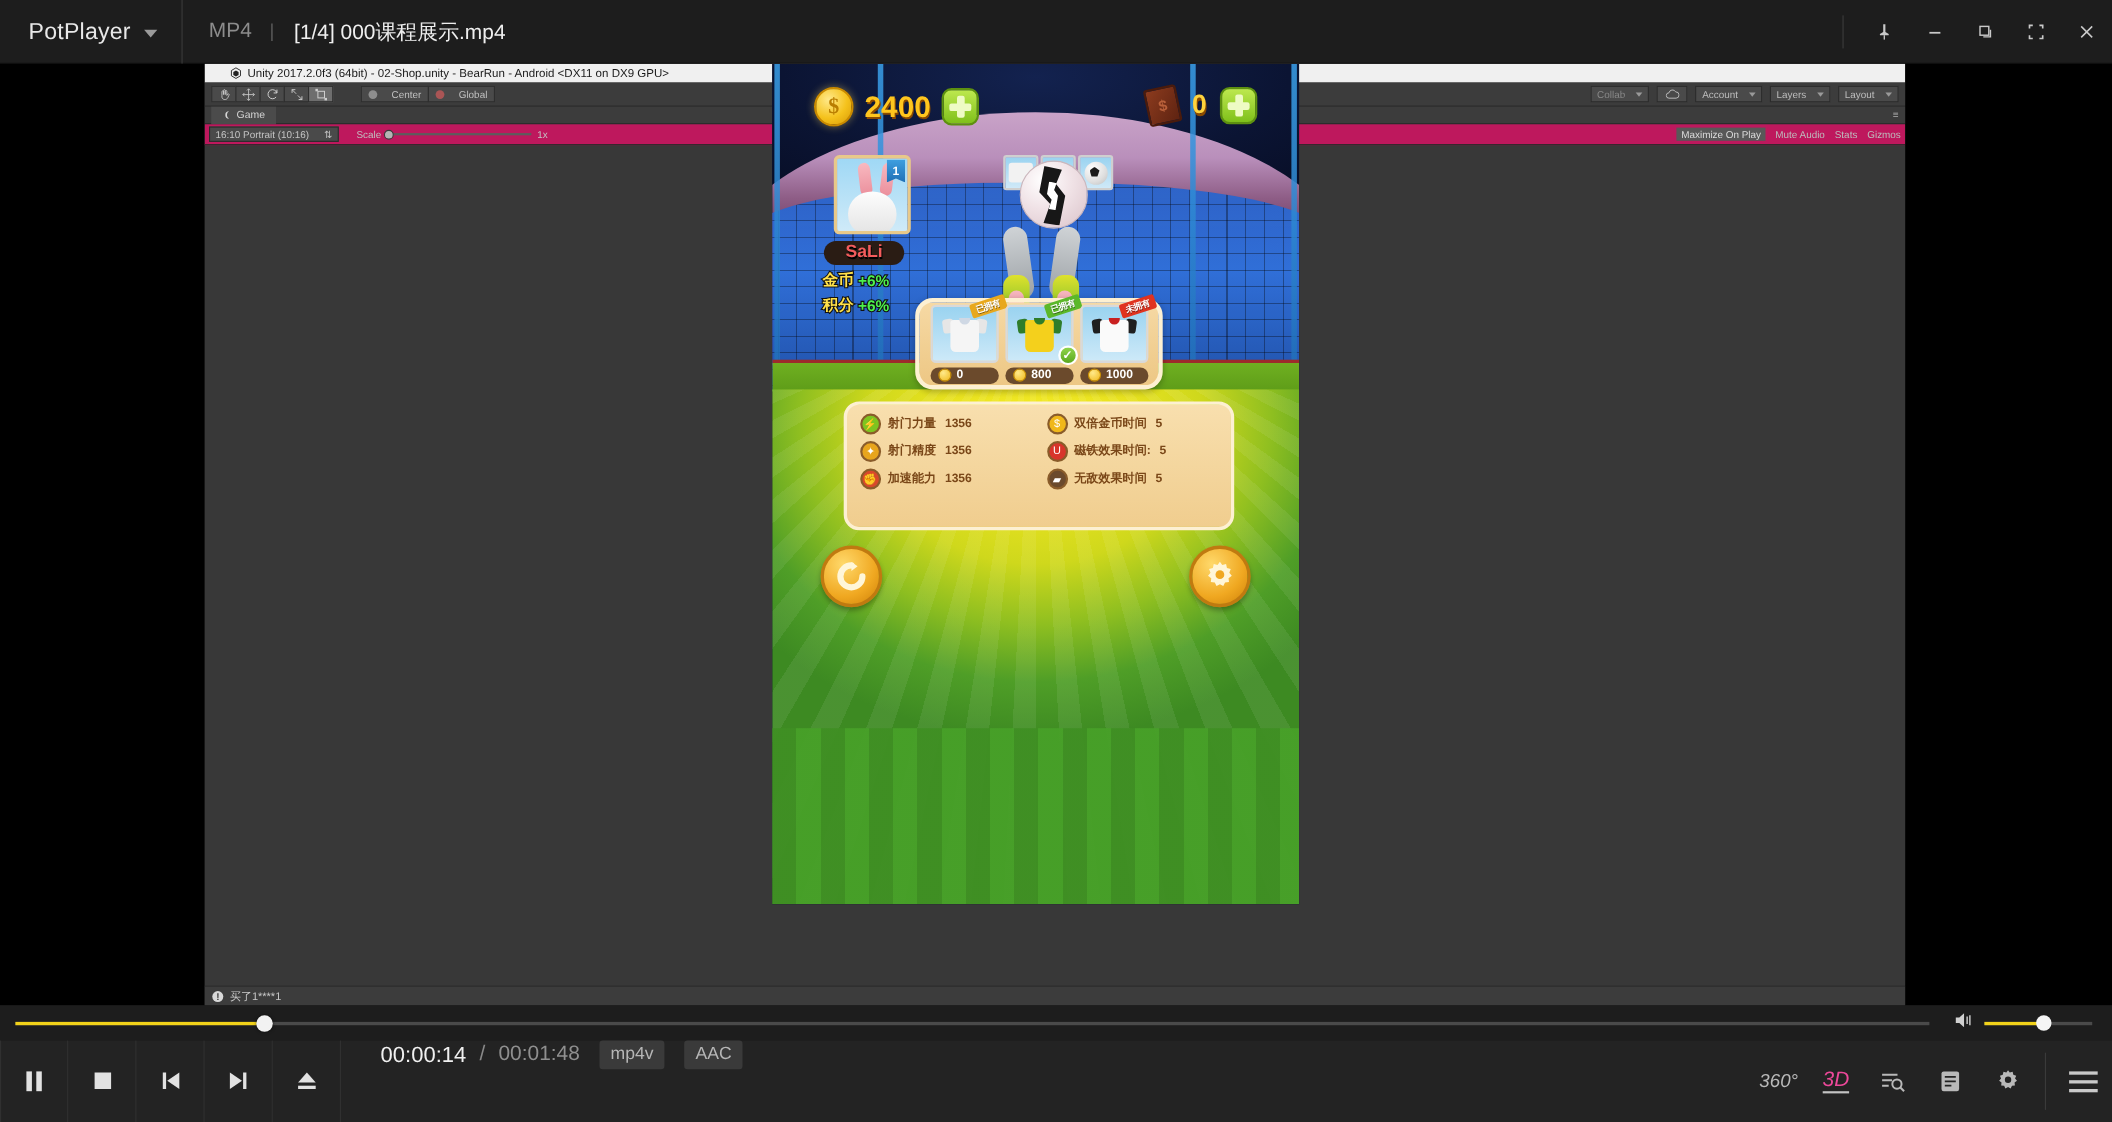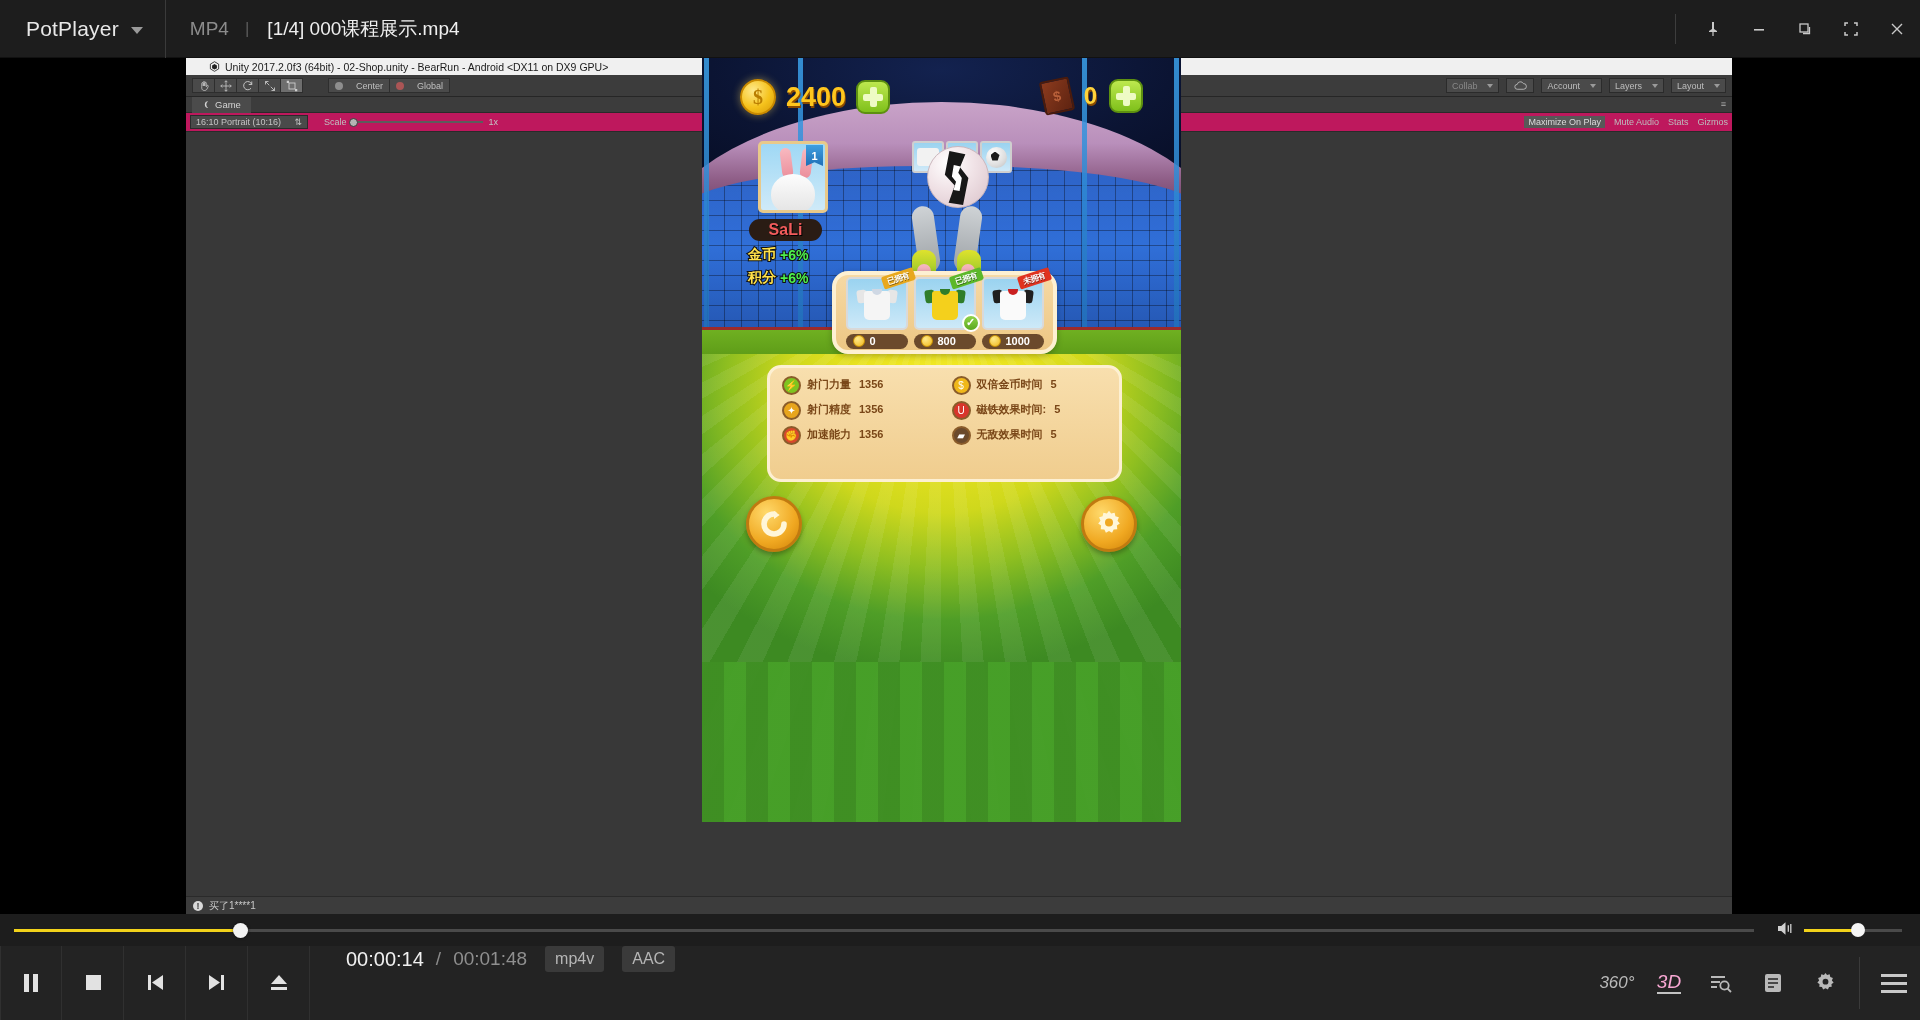--- a/index.html
+++ b/index.html
@@ -398,21 +398,21 @@
   .ctrl-btn:first-child { border-left: 1px solid #303030; }
   .time-area { display: flex; align-items: center; gap: 12px; padding-left: 36px; }
   .time-cur { color: #f0f0f0; font-size: 20px; }
   .time-slash { color: #8a8a8a; font-size: 19px; }
   .time-total { color: #8f8f8f; font-size: 19px; }
   .codec-chip { background: #3a3a3a; color: #b6b6b6; font-size: 16px; padding: 4px 10px; border-radius: 3px; margin-left: 6px; }
   .ctrl-right { margin-left: auto; display: flex; align-items: center; font-style: italic; }
   .ctrl-ico { width: 52px; height: 74px; display: flex; align-items: center; justify-content: center; color: #b9b9b9; }
   .ctrl-div { width: 1px; height: 52px; background: #3a3a3a; margin: 0 8px; }
   .ico-360 { font-size: 17px; color: #b9b9b9; position: relative; }
-  .ico-3d { font-size: 19px; color: #f9a8d4; border-bottom: 2px solid #c3c3c3; line-height: 1; padding-bottom: 1px; }
+  .ico-3d { font-size: 19px; color: #ec4899; border-bottom: 2px solid #c3c3c3; line-height: 1; padding-bottom: 1px; }
   .burger { display: flex; flex-direction: column; gap: 5px; }
   .burger i { display: block; width: 26px; height: 3px; background: #c9c9c9; }
 </style>
 </head>
 <body>
 
 <div class="player-root">
 
   <div class="titlebar">
     <div class="pp-brand">

